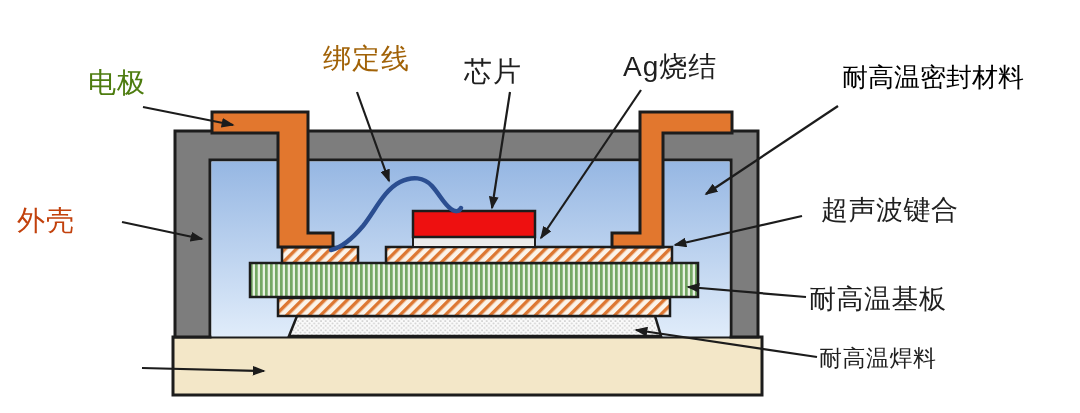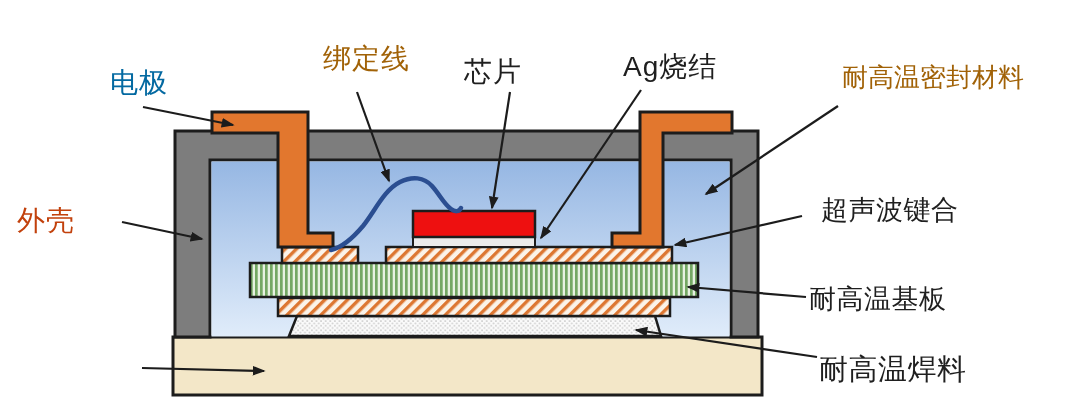--- a/index.html
+++ b/index.html
@@ -19,21 +19,21 @@
     font-size:28px;
   }
   .lbl-electrode{left:88px;top:68px;}
   .lbl-wire{left:301px;top:44px;}
   .lbl-chip{left:464px;top:57px;text-align:right;}
   .lbl-ag{left:623px;top:52px;}
   .lbl-seal{left:842px;top:63px;font-size:26px;letter-spacing:0;}
   .lbl-shell{left:17px;top:206px;}
   .lbl-ultrasonic{left:821px;top:196px;font-size:27px;letter-spacing:0.5px;}
   .lbl-substrate{left:809px;top:285px;font-size:27px;letter-spacing:0.5px;}
-  .lbl-solder{left:819px;top:346px;font-size:29px;letter-spacing:0.5px;margin-top:8px;}
+  .lbl-solder{left:819px;top:346px;font-size:23px;letter-spacing:0.5px;}
   .lbl-base{left:39px;top:350px;}
 </style>
 </head>
 <body>
 
 <div class="stage">
 
   <svg class="diagram" width="1080" height="413" viewBox="0 0 1080 413">
     <defs>
       <linearGradient id="cavityGrad" x1="0" y1="0" x2="0" y2="1">
@@ -96,22 +96,22 @@
       <line x1="641" y1="90" x2="541" y2="238" marker-end="url(#arrow)" stroke="#1c1c1c"></line>
       <line x1="838" y1="106" x2="706" y2="194" marker-end="url(#arrow)" stroke="#1c1c1c"></line>
       <line x1="122" y1="222" x2="202" y2="239" marker-end="url(#arrow)" stroke="#1c1c1c"></line>
       <line x1="802" y1="216" x2="675" y2="245" marker-end="url(#arrow)" stroke="#1c1c1c"></line>
       <line x1="806" y1="297" x2="688" y2="287" marker-end="url(#arrow)" stroke="#1c1c1c"></line>
       <line x1="817" y1="357" x2="636" y2="330" marker-end="url(#arrow)" stroke="#1c1c1c"></line>
       <line x1="142" y1="368" x2="264" y2="371" marker-end="url(#arrow)" stroke="#1c1c1c"></line>
     </g>
   </svg>
 
-  <div class="lbl lbl-electrode" style="color: #0369a1; margin-left: 22px;">电极</div>
+  <div class="lbl lbl-electrode" style="color: #4d7c0f;">电极</div>
   <div class="lbl lbl-wire" style="color: #a16207; margin-left: 22px;">绑定线</div>
   <div class="lbl lbl-chip" style="color: rgb(31, 31, 31);">芯片</div>
   <div class="lbl lbl-ag" style="color: rgb(31, 31, 31);">Ag烧结</div>
-  <div class="lbl lbl-seal" style="color: #a16207; text-align: center;">耐高温密封材料</div>
+  <div class="lbl lbl-seal" style="color: #000000; text-align: center;">耐高温密封材料</div>
   <div class="lbl lbl-shell" style="color: #c2410c;">外壳</div>
   <div class="lbl lbl-substrate" style="color: rgb(31, 31, 31);">耐高温基板</div>
   <div class="lbl lbl-ultrasonic" style="color: rgb(31, 31, 31);">超声波键合</div>
   <div class="lbl lbl-solder" style="color: rgb(31, 31, 31);">耐高温焊料</div>
 </div>
 
 </body></html>

